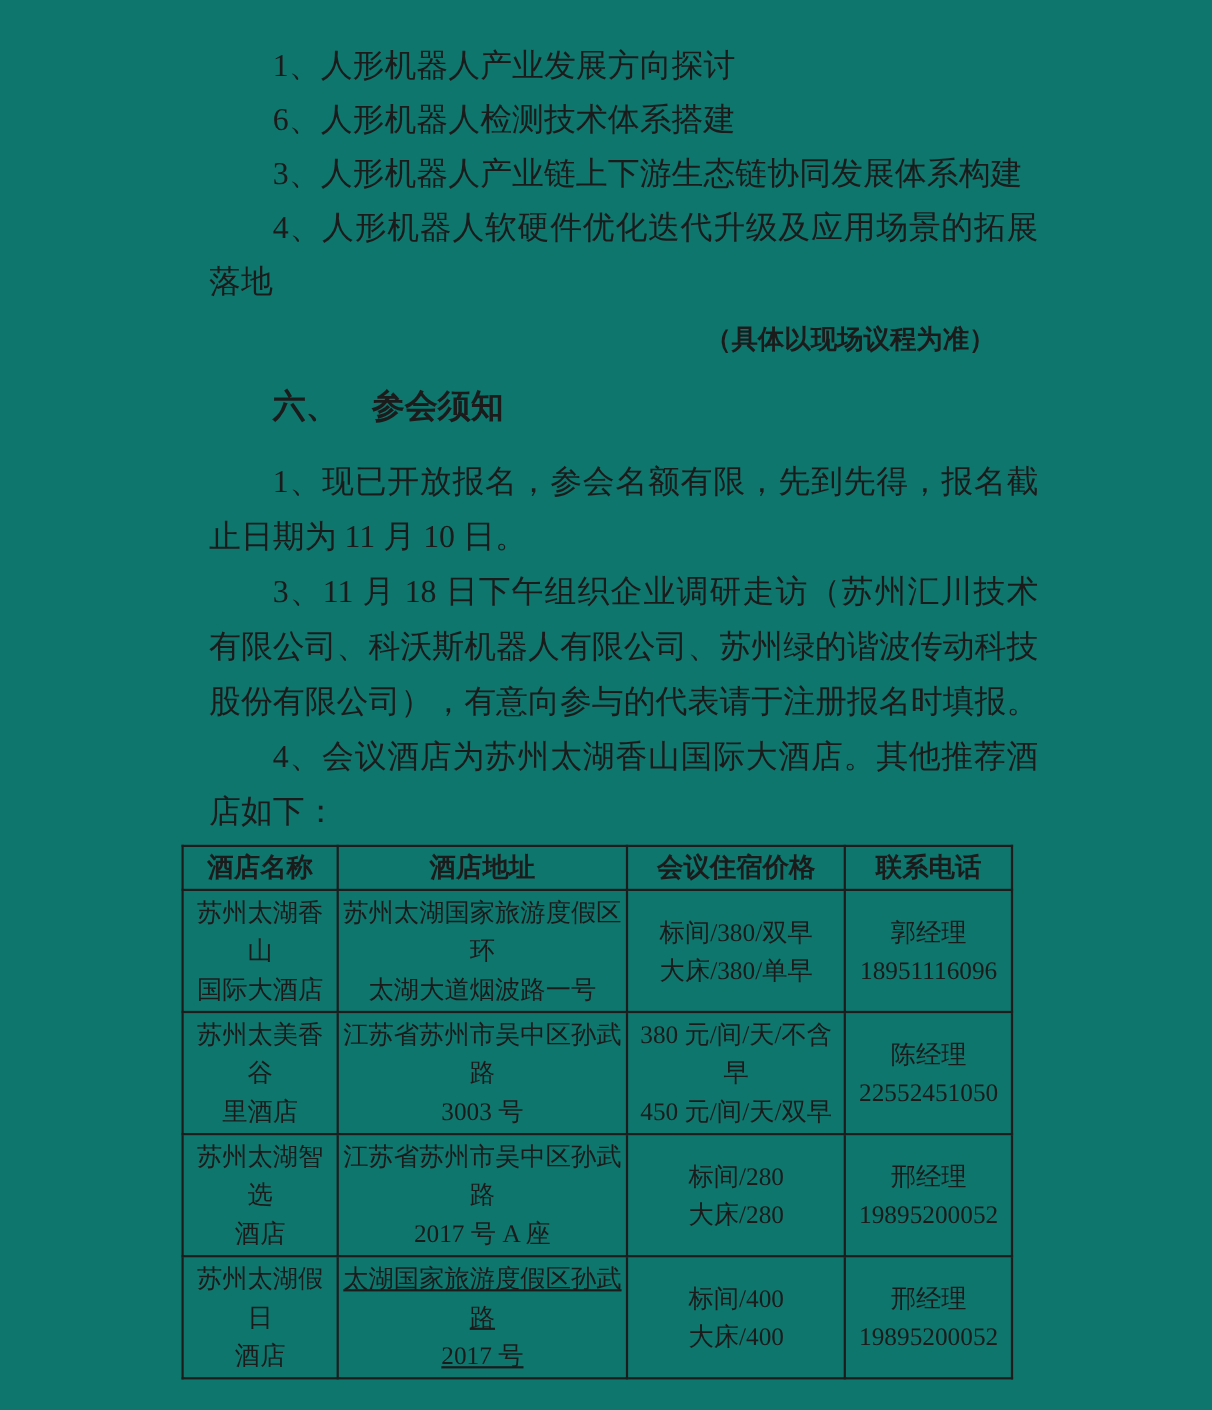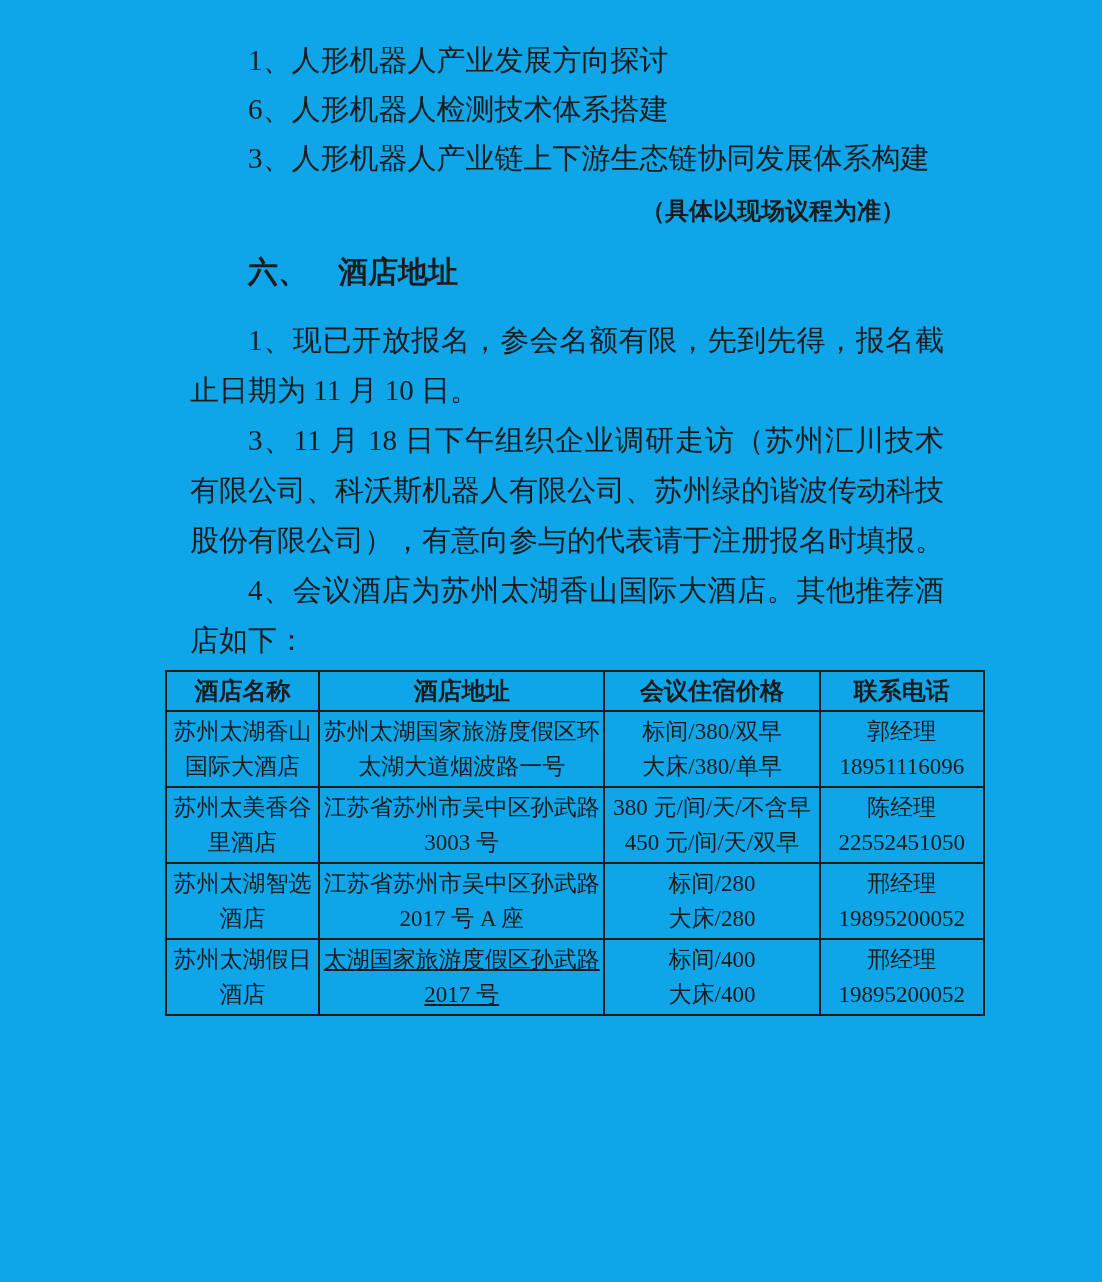--- a/index.html
+++ b/index.html
@@ -42,21 +42,21 @@
     line-height: 50px;
     text-indent: 58px;
     text-align: justify;
     font-weight: 500;
   }
   .para-1 { margin-top: 20px; }
   .para-2 { margin-top: 3px; }
   .para-3 { margin-top: 0; }
   .para-4 { margin-top: 0; }
   table.hotel-table {
-    width: 820px;
+    width: 756px;
     margin-left: -25px;
     margin-top: 5px;
     border-collapse: collapse;
     table-layout: fixed;
   }
   .hotel-table th, .hotel-table td {
     border: 2px solid #1c1c1c;
     text-align: center;
     vertical-align: middle;
     white-space: pre-line;
@@ -70,31 +70,32 @@
   .hotel-table td {
     font-size: 23px;
     font-weight: 500;
     line-height: 35px;
     padding: 2px 2px;
   }
 </style>
 </head>
 <body>
 
-<div class="page" style="background: #0ea5e9; color: rgb(27, 27, 27);">
+<div class="page" style="background: #0f766e; color: rgb(27, 27, 27);">
 
   <div>
     <p class="agenda-item">1、人形机器人产业发展方向探讨</p>
     <p class="agenda-item">6、人形机器人检测技术体系搭建</p>
     <p class="agenda-item">3、人形机器人产业链上下游生态链协同发展体系构建</p>
+    <p class="agenda-item">4、人形机器人软硬件优化迭代升级及应用场景的拓展落地</p>
   </div>
 
   <p class="agenda-note">（具体以现场议程为准）</p>
 
-  <h2 class="section-heading">六、　酒店地址</h2>
+  <h2 class="section-heading">六、　参会须知</h2>
 
   <p class="para para-1">1、现已开放报名，参会名额有限，先到先得，报名截止日期为 11 月 10 日。</p>
   <p class="para para-3">3、11 月 18 日下午组织企业调研走访（苏州汇川技术有限公司、科沃斯机器人有限公司、苏州绿的谐波传动科技股份有限公司），有意向参与的代表请于注册报名时填报。</p>
   <p class="para para-4">4、会议酒店为苏州太湖香山国际大酒店。其他推荐酒店如下：</p>
 
   <table class="hotel-table">
     <colgroup>
       <col style="width:18.7%">
       <col style="width:34.9%">
       <col style="width:26.3%">

